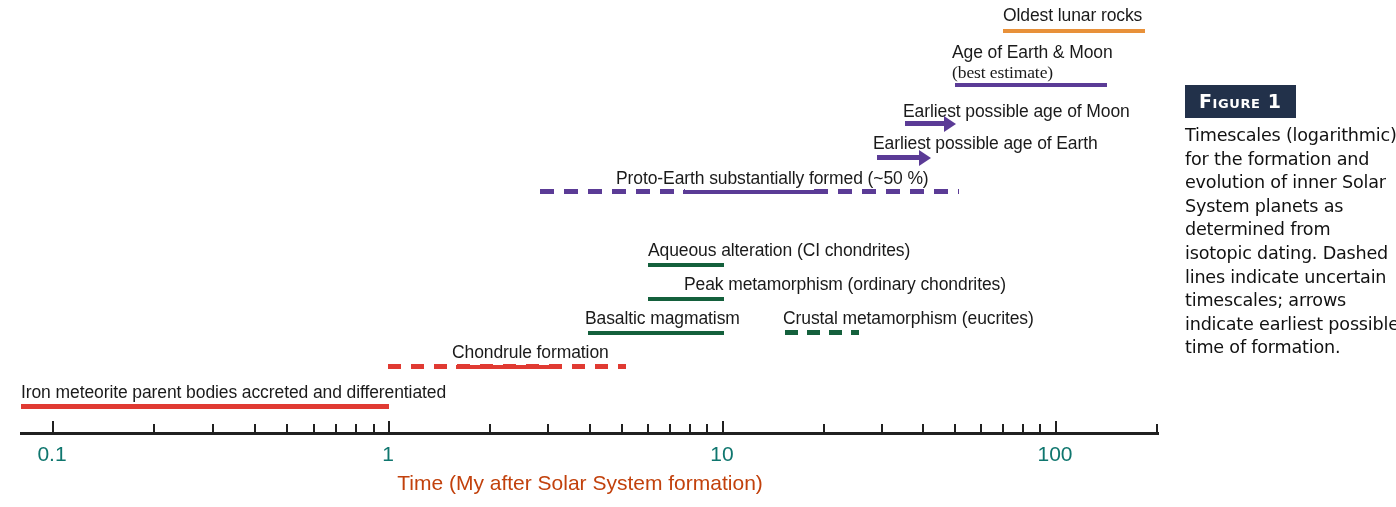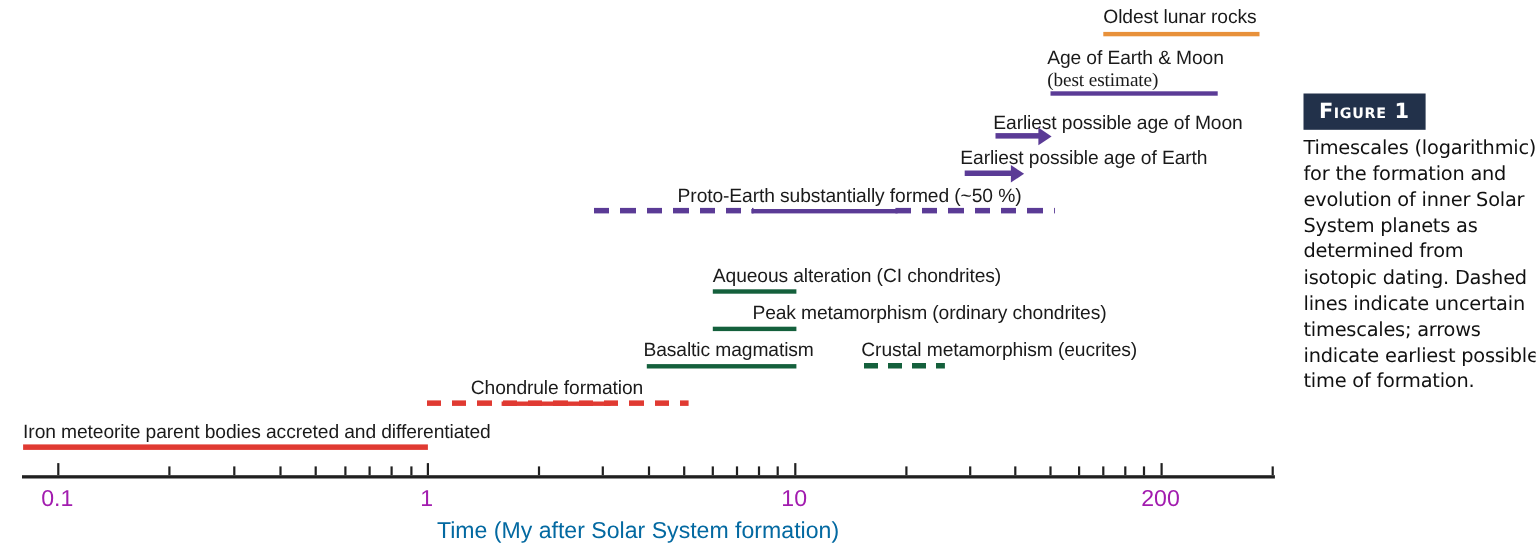--- a/index.html
+++ b/index.html
@@ -61,29 +61,29 @@
 
   
   #axis{position:absolute;left:0;top:432px;width:1170px;height:75px;}
   #axis-line{position:absolute;left:20px;top:0;width:1139px;height:3px;background:#202020;}
   .tick{position:absolute;top:-10px;width:2px;background:#202020;}
   .tick.major{height:11px;top:-11px;}
   .tick.minor{height:8px;top:-8px;}
   .ticklabel{
     position:absolute;top:10px;
     font-size:21px;
-    color:#a21caf;
+    color:#0f766e;
     transform:translateX(-50%);
     white-space:nowrap;
   }
   #axis-title{
     position:absolute;top:39px;left:0;width:1160px;
     text-align:center;
     font-size:21px;
-    color:#0369a1;
+    color:#c2410c;
   }
 
   
   #caption{
     position:absolute;left:1170px;top:0;width:226px;height:414px;
   }
   #figure-badge{
     position:absolute;left:15px;top:85px;
     background:#22314a;
     color:#ffffff;
@@ -132,21 +132,21 @@
 
   <div class="lbl" style="left:684px;top:274px;">Peak metamorphism (ordinary chondrites)</div>
   <div class="bar solid-green" style="left:648px;top:297px;width:76px;"></div>
 
   <div class="lbl" style="left:585px;top:308px;">Basaltic magmatism</div>
   <div class="bar solid-green" style="left:588px;top:331px;width:136px;"></div>
 
   <div class="lbl" style="left:783px;top:308px;">Crustal metamorphism (eucrites)</div>
   <div class="bar dash-green" style="left:785px;top:330px;width:74px;"></div>
 
-  <div class="lbl" style="left:428px;top:342px;">Chondrule formation</div>
+  <div class="lbl" style="left:452px;top:342px;">Chondrule formation</div>
   <div class="bar dash-red" style="left:388px;top:364px;width:238px;"></div>
   <div class="bar solid-red" style="left:456px;top:365px;width:99px;"></div>
 
   <div class="lbl" style="left:21px;top:382px;">Iron meteorite parent bodies accreted and differentiated</div>
   <div class="bar solid-red" style="left:21px;top:404px;width:368px;height:5px;"></div>
 
   <div id="axis">
     <div id="axis-line"></div>
 
     <div class="tick major" style="left:52px;"></div>
@@ -179,21 +179,21 @@
     <div class="tick minor" style="left:980px;"></div>
     <div class="tick minor" style="left:1002px;"></div>
     <div class="tick minor" style="left:1022px;"></div>
     <div class="tick minor" style="left:1039px;"></div>
 
     <div class="tick minor" style="left:1156px;"></div>
 
     <div class="ticklabel" style="left:52px;">0.1</div>
     <div class="ticklabel" style="left:388px;">1</div>
     <div class="ticklabel" style="left:722px;">10</div>
-    <div class="ticklabel" style="left:1055px;">200</div>
+    <div class="ticklabel" style="left:1055px;">100</div>
 
     <div id="axis-title">Time (My after Solar System formation)</div>
   </div>
 </div>
 
 <div id="caption">
   <div id="figure-badge">Figure 1</div>
   <div id="caption-text">Timescales (logarithmic) for the formation and evolution of inner Solar System planets as determined from isotopic dating. Dashed lines indicate uncertain timescales; arrows indicate earliest possible time of formation.</div>
 </div>
 

